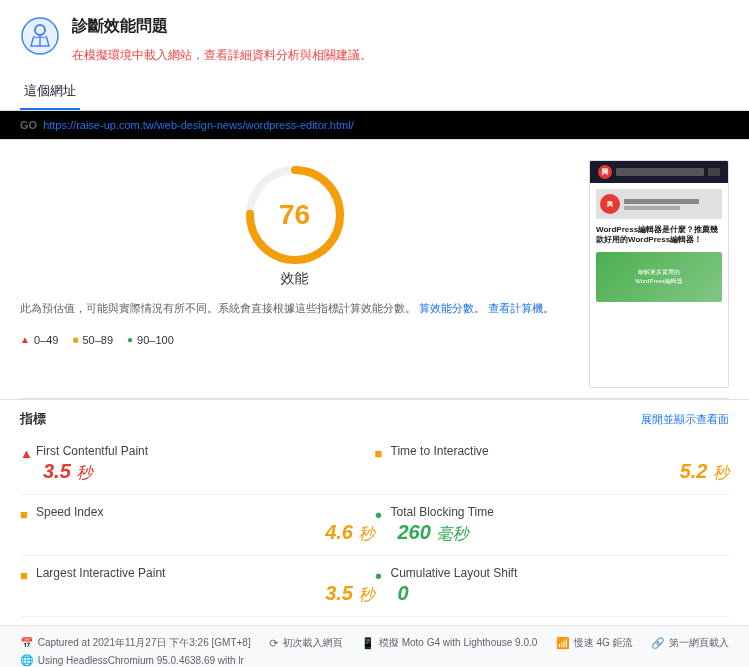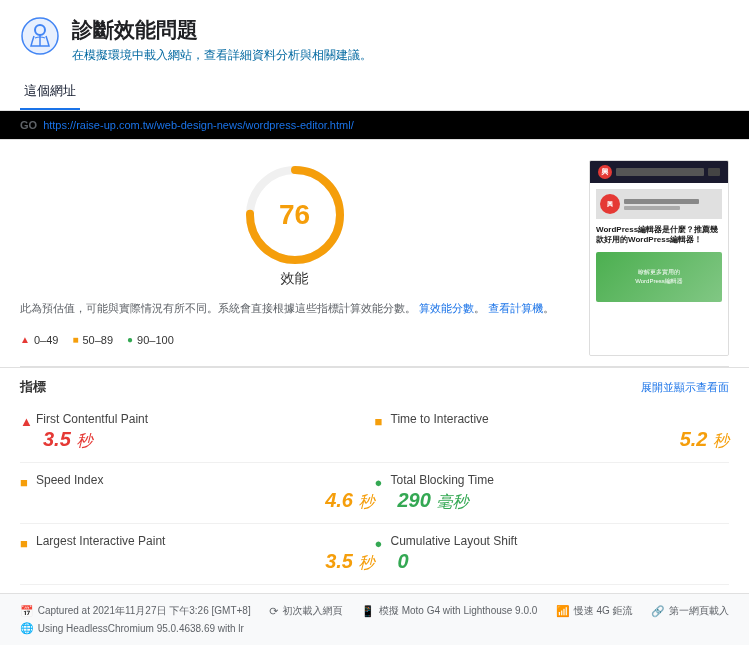--- a/index.html
+++ b/index.html
@@ -17,28 +17,28 @@
       align-items: flex-start;
       padding: 16px 20px 10px 20px;
       gap: 12px;
     }
     .header-icon {
       width: 40px;
       height: 40px;
       flex-shrink: 0;
     }
     .header-text h1 {
-      font-size: 21px;
+      font-size: 16px;
       font-weight: 600;
       color: #202124;
     }
     .header-text p {
       font-size: 12px;
-      color: #0369a1;
-      margin-top: 3px;
+      color: #ef4444;
+      margin-top: 10px;
     }
     .tabs {
       display: flex;
       padding: 0 20px;
       border-bottom: 1px solid #e0e0e0;
     }
     .tab-item {
       padding: 8px 4px;
       font-size: 13px;
       color: #0f172a;
@@ -126,21 +126,21 @@
     }
     .legend-dot-red { color: #e53935; font-size: 10px; }
     .legend-dot-orange { color: #f59e0b; font-size: 10px; }
     .legend-dot-green { color: #34a853; font-size: 10px; }
     .thumbnail-section {
       width: 140px;
       flex-shrink: 0;
     }
     .thumbnail-img {
       width: 140px;
-      height: 196px;
+      height: 228px;
       background: #f0f0f0;
       border: 1px solid #ddd;
       border-radius: 2px;
       overflow: hidden;
       position: relative;
     }
     .thumb-top-bar {
       background: #1a1a2e;
       height: 22px;
       display: flex;
@@ -398,21 +398,21 @@
       <span>4.6</span> <span class="metric-unit">秒</span>
     </div>
   </div>
 
   <div class="metric-item">
     <div class="metric-row">
       <span class="metric-indicator green">●</span>
       <span class="metric-name">Total Blocking Time</span>
     </div>
     <div class="metric-value green">
-      <span>290</span> <span class="metric-unit">毫秒</span>
+      <span>260</span> <span class="metric-unit">毫秒</span>
     </div>
   </div>
 
   <div class="metric-item">
     <div class="metric-row">
       <span class="metric-indicator orange">■</span>
       <span class="metric-name">Largest Interactive Paint</span>
     </div>
     <div class="metric-value orange">
       <span>3.5</span> <span class="metric-unit">秒</span>

